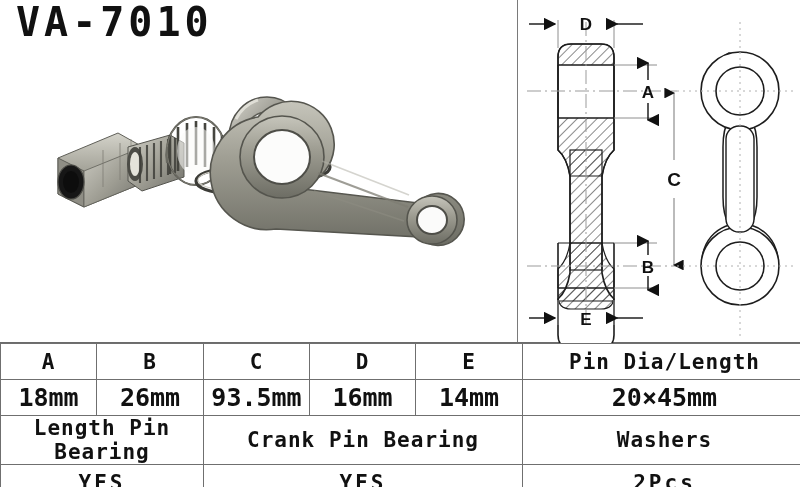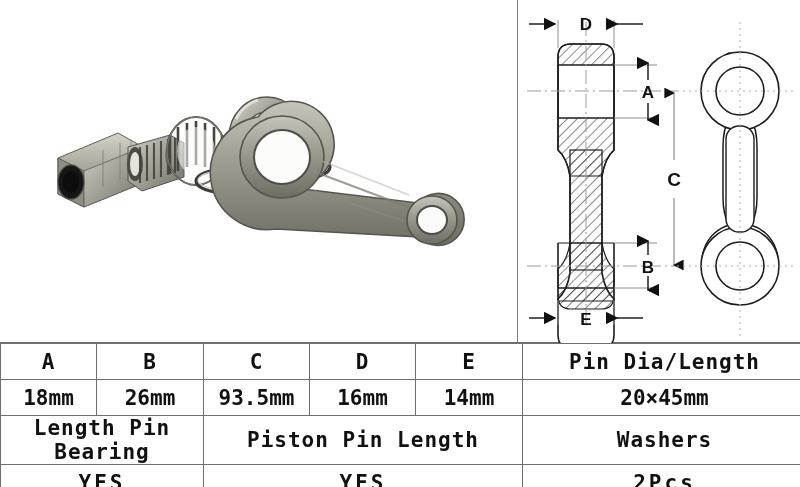--- a/index.html
+++ b/index.html
@@ -24,29 +24,30 @@
   .drawing svg{display:block;}
 
   
   .spec-table{position:absolute;left:0;top:343px;width:800px;height:144px;
               border-collapse:collapse;table-layout:fixed;}
   .spec-table td{border:1px solid #6f6f6f;text-align:center;vertical-align:middle;
                  font-family:"DejaVu Sans Mono","Liberation Mono",monospace;
                  color:#111;padding:0;}
   .spec-table tr{height:36px;}
   .hdr{font-size:21px;font-weight:700;letter-spacing:1px;}
-  .val{font-size:21px;font-weight:700;letter-spacing:0px;}
+  .val{font-size:25px;font-weight:700;letter-spacing:0px;}
   .wide{font-size:21px;font-weight:700;letter-spacing:1px;}
   .yes{font-size:21px;font-weight:700;letter-spacing:3px;}
 </style>
 </head>
 <body>
 
 <div id="sheet">
 
+  <div class="title">VA-7010</div>
 
   <div class="panel-divider"></div>
   <div class="panel-bottom-rule"></div>
 
   <div class="photo">
   <svg width="517" height="250" viewBox="0 0 517 250" xmlns="http://www.w3.org/2000/svg">
     <defs>
       <linearGradient id="gMetal" x1="0" y1="0" x2="0" y2="1">
         <stop offset="0%" stop-color="#d4d3ca"></stop>
         <stop offset="45%" stop-color="#a9a89e"></stop>
@@ -259,21 +260,21 @@
       <tr>
         <td class="val">18mm</td>
         <td class="val">26mm</td>
         <td class="val">93.5mm</td>
         <td class="val">16mm</td>
         <td class="val">14mm</td>
         <td class="val">20×45mm</td>
       </tr>
       <tr>
         <td class="wide" colspan="2" style="width:253px">Length Pin Bearing</td>
-        <td class="wide" colspan="3">Piston Pin Length</td>
+        <td class="wide" colspan="3">Crank Pin Bearing</td>
         <td class="wide">Washers</td>
       </tr>
       <tr>
         <td class="yes" colspan="2">YES</td>
         <td class="yes" colspan="3">YES</td>
         <td class="yes">2Pcs</td>
       </tr>
     </tbody>
   </table>
 

